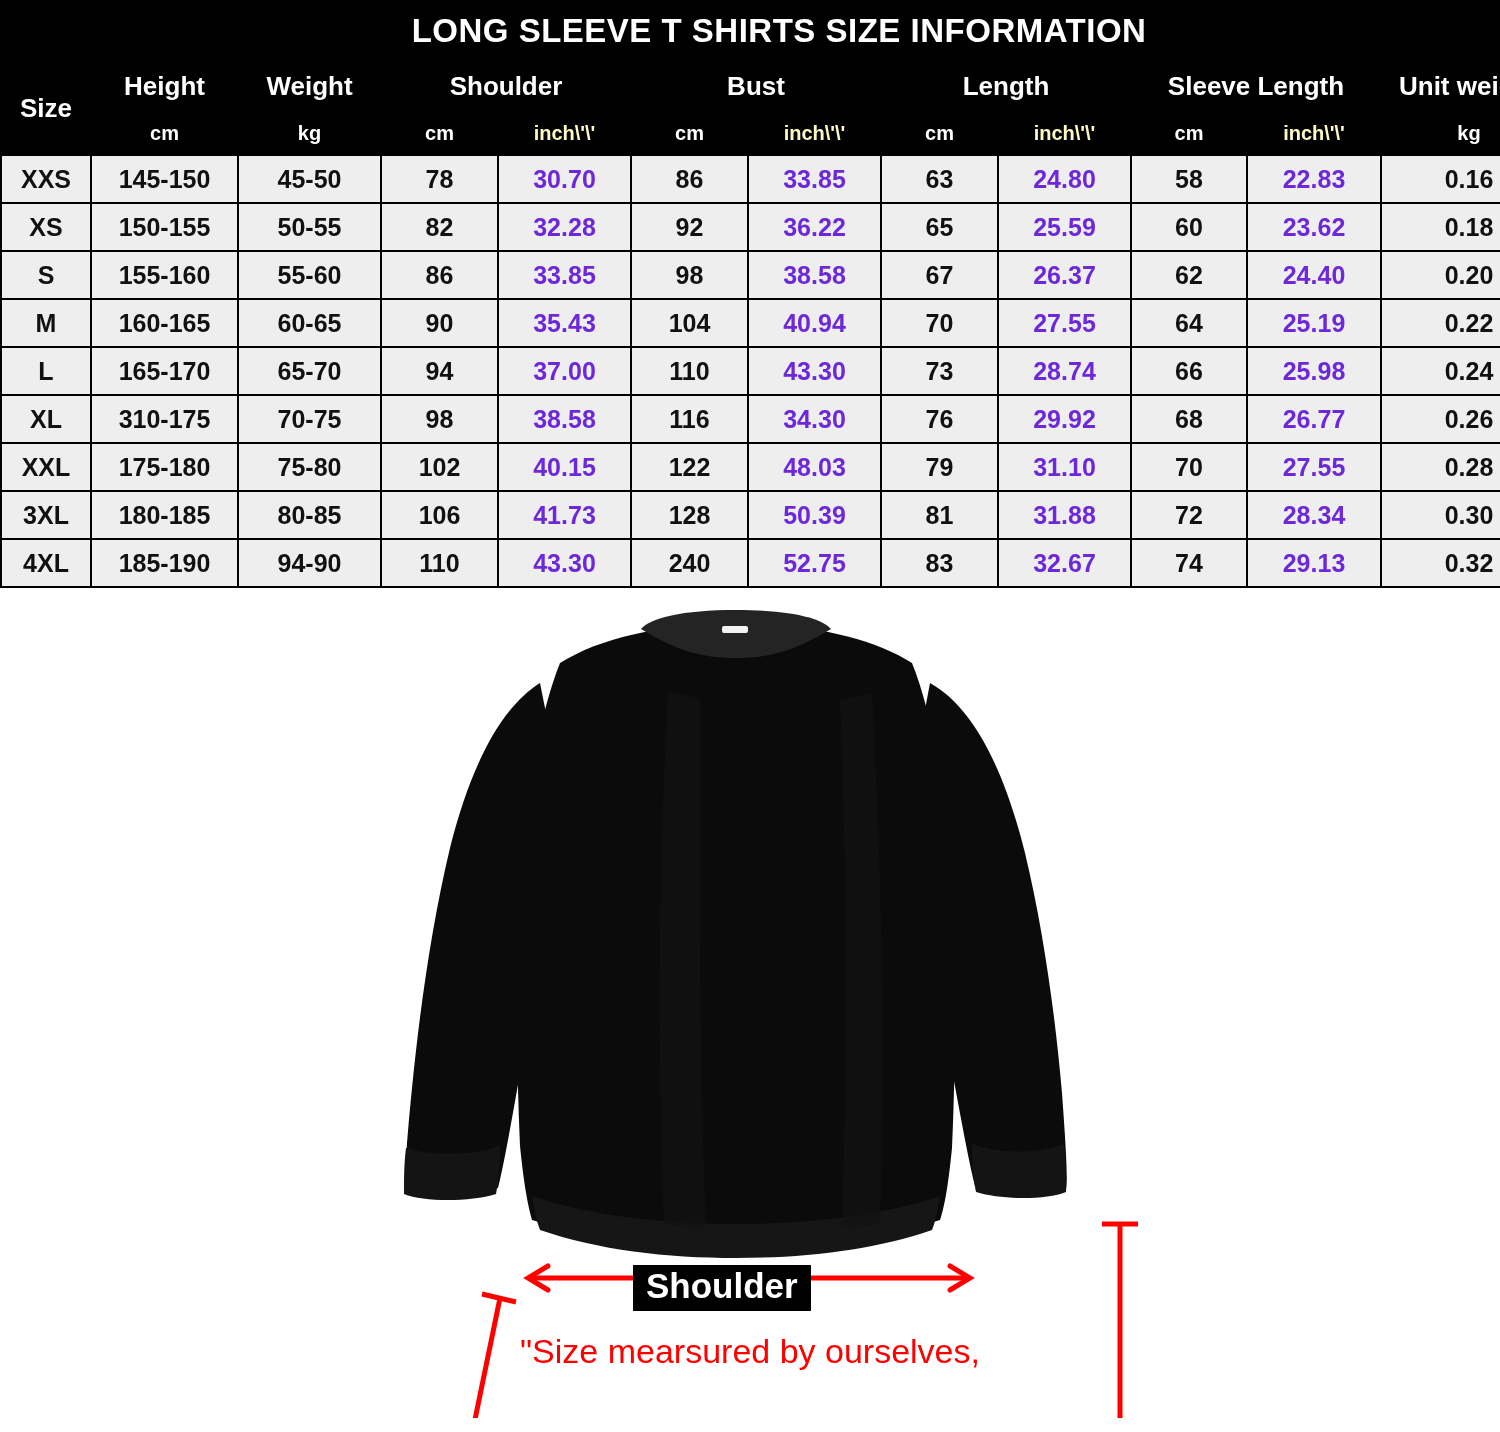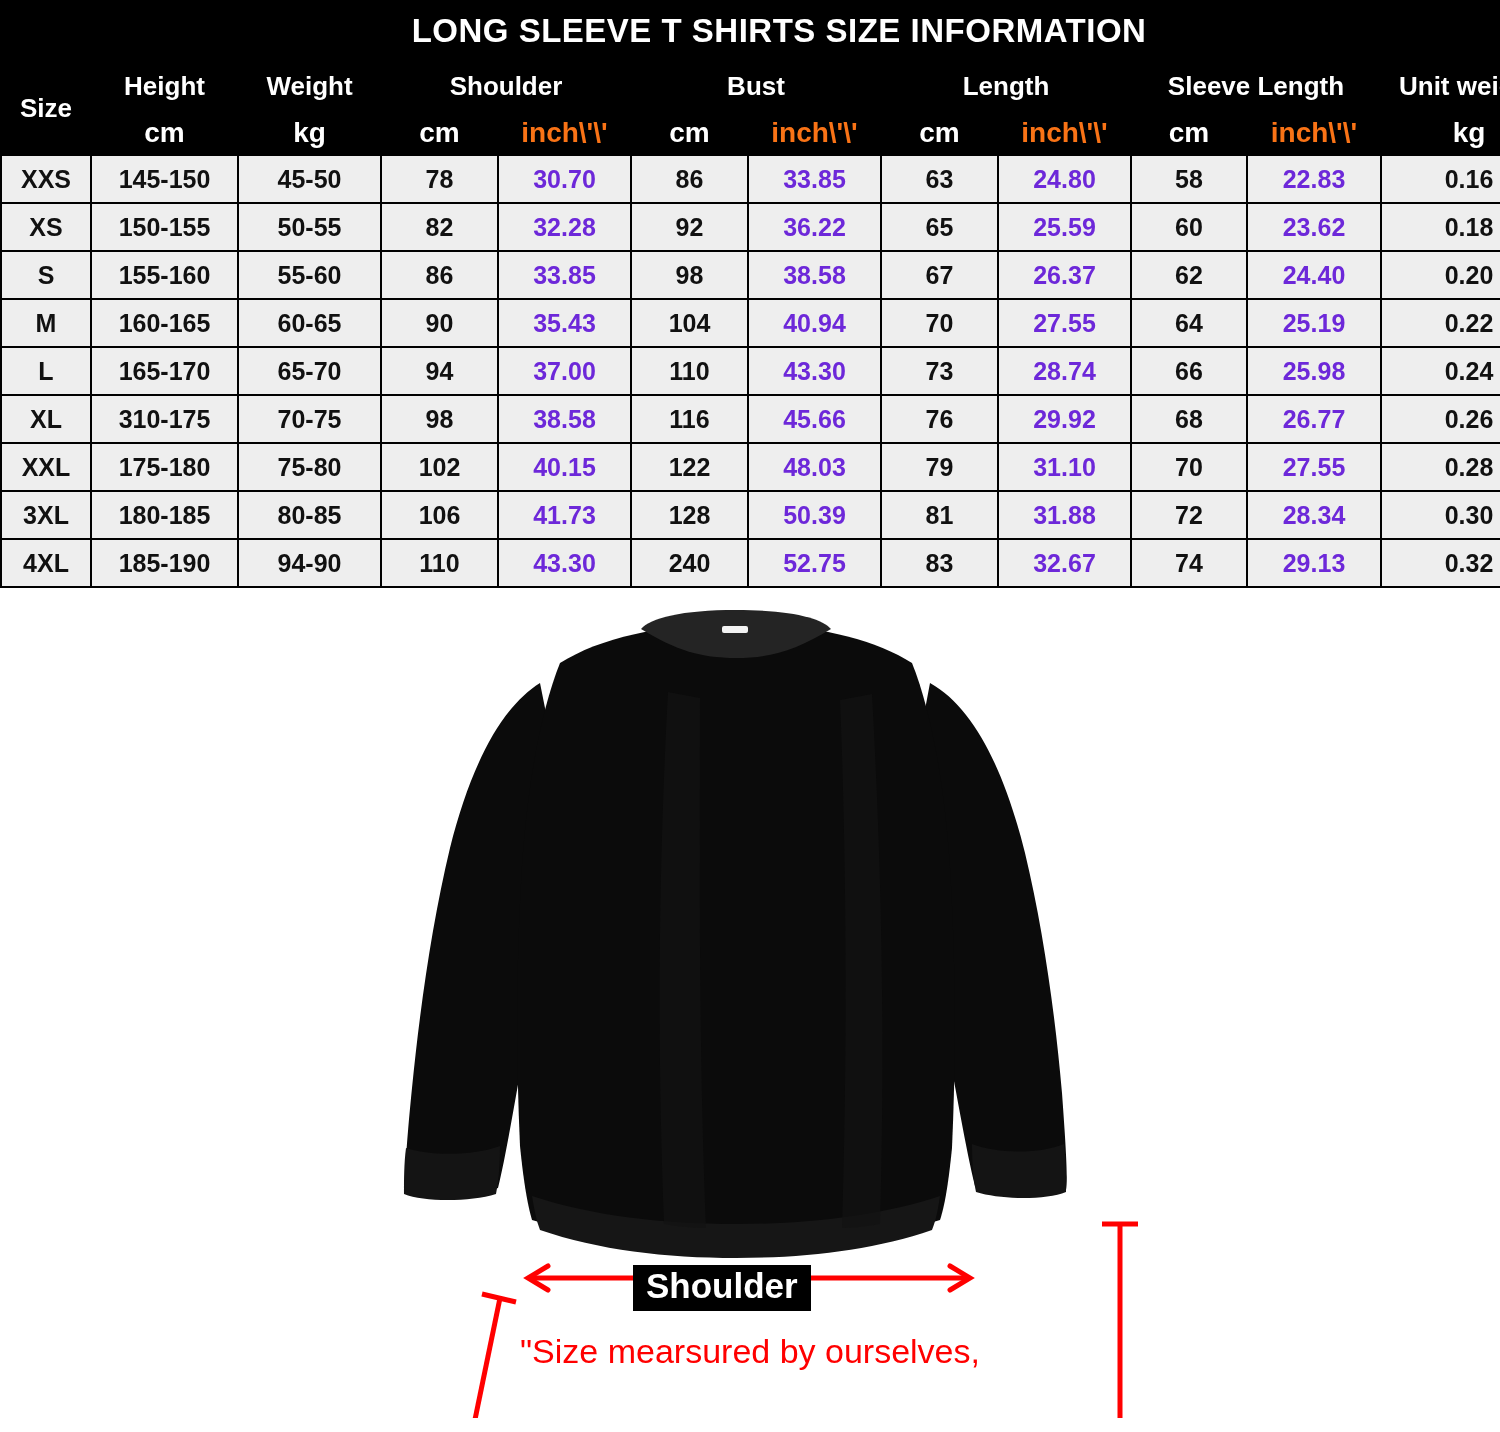--- a/index.html
+++ b/index.html
@@ -37,25 +37,25 @@
   }
   .hdr-cell {
     background: #000000;
     color: #ffffff;
     font-size: 26px;
     height: 48px;
   }
   .unit-cell {
     background: #000000;
     color: #ffffff;
-    font-size: 28px;
+    font-size: 20px;
     height: 42px;
   }
   .unit-cell.inch {
-    color: #f97316;
+    color: #fef9c3;
   }
   .data-row td {
     background: #eeeeee;
     color: #111111;
     font-size: 25px;
     height: 46px;
   }
   .data-row td.inch {
     color: #6d28d9;
   }
@@ -227,21 +227,21 @@
       <td class="inch">25.98</td>
       <td>0.24</td>
     </tr>
     <tr class="data-row">
       <td>XL</td>
       <td>310-175</td>
       <td>70-75</td>
       <td>98</td>
       <td class="inch">38.58</td>
       <td>116</td>
-      <td class="inch">45.66</td>
+      <td class="inch">34.30</td>
       <td>76</td>
       <td class="inch">29.92</td>
       <td>68</td>
       <td class="inch">26.77</td>
       <td>0.26</td>
     </tr>
     <tr class="data-row">
       <td>XXL</td>
       <td>175-180</td>
       <td>75-80</td>

